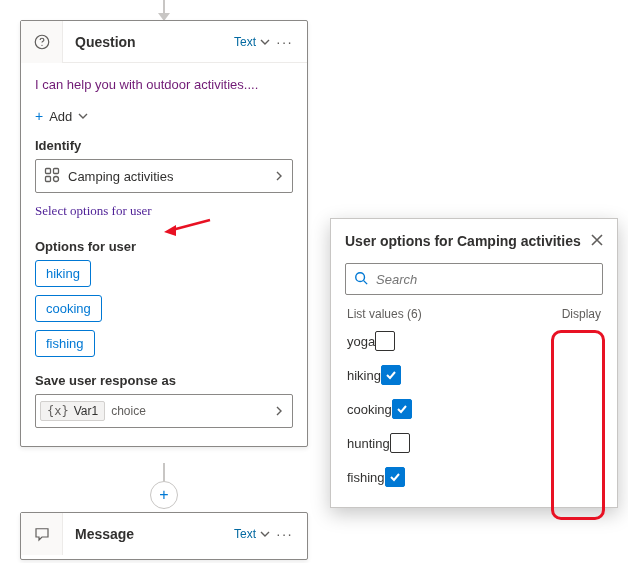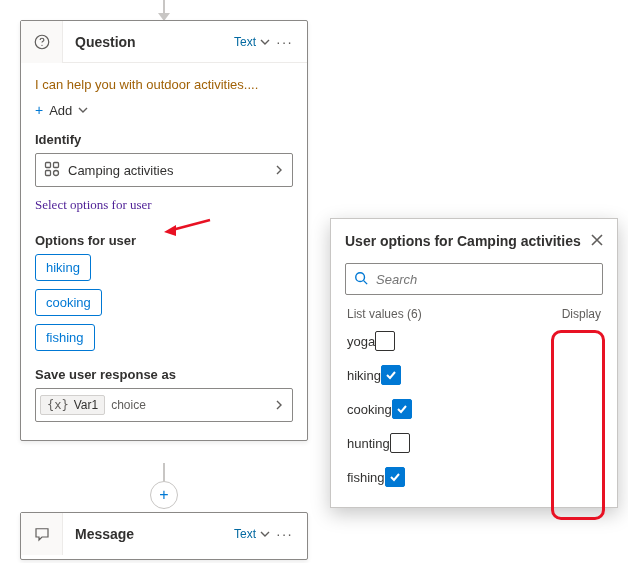--- a/index.html
+++ b/index.html
@@ -112,22 +112,22 @@
   .more-dots {
     padding: 0 6px;
     color: #605e5c;
     font-size: 14px;
     letter-spacing: 1px;
   }
   .card-body {
     padding: 14px 14px 18px 14px;
   }
   .msg-text {
-    color: #a16207;
-    margin-bottom: 10px;
+    color: #701a75;
+    margin-bottom: 16px;
   }
   .add-row {
     display: flex;
     align-items: center;
     gap: 6px;
     color: #323130;
     font-size: 13px;
     margin-bottom: 14px;
   }
   .add-plus { color: #0078d4; font-size: 14px; }

